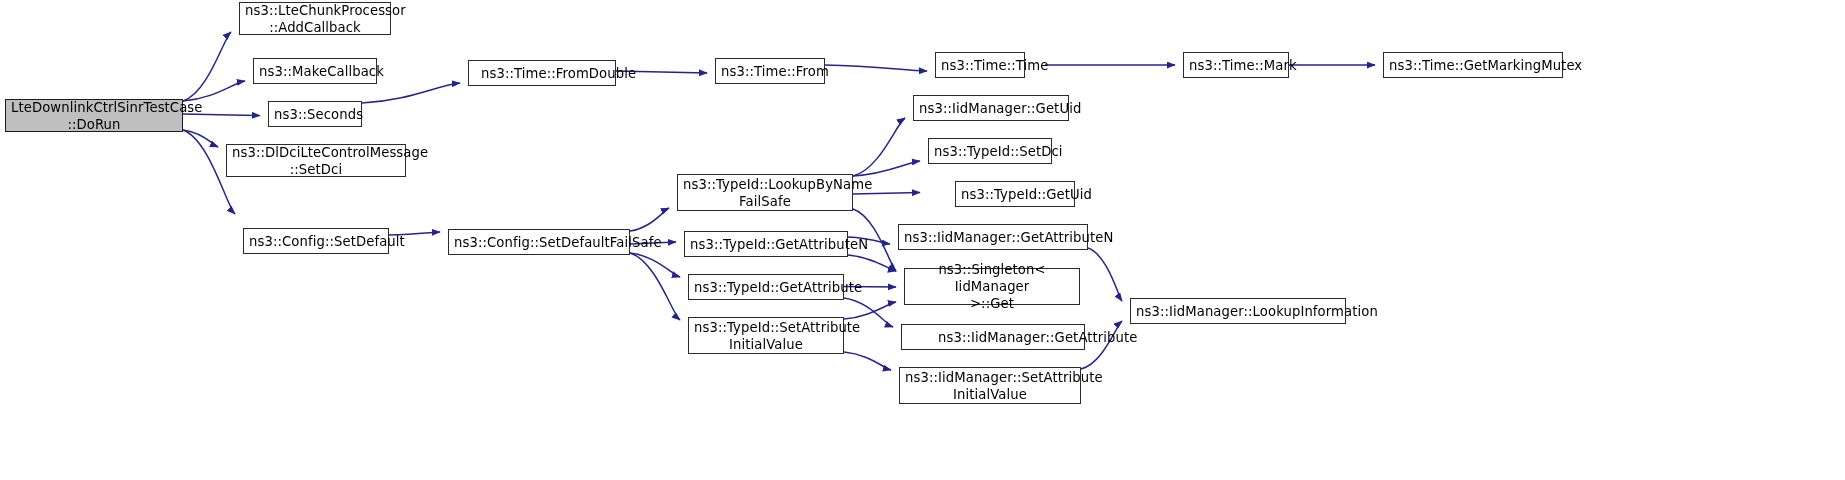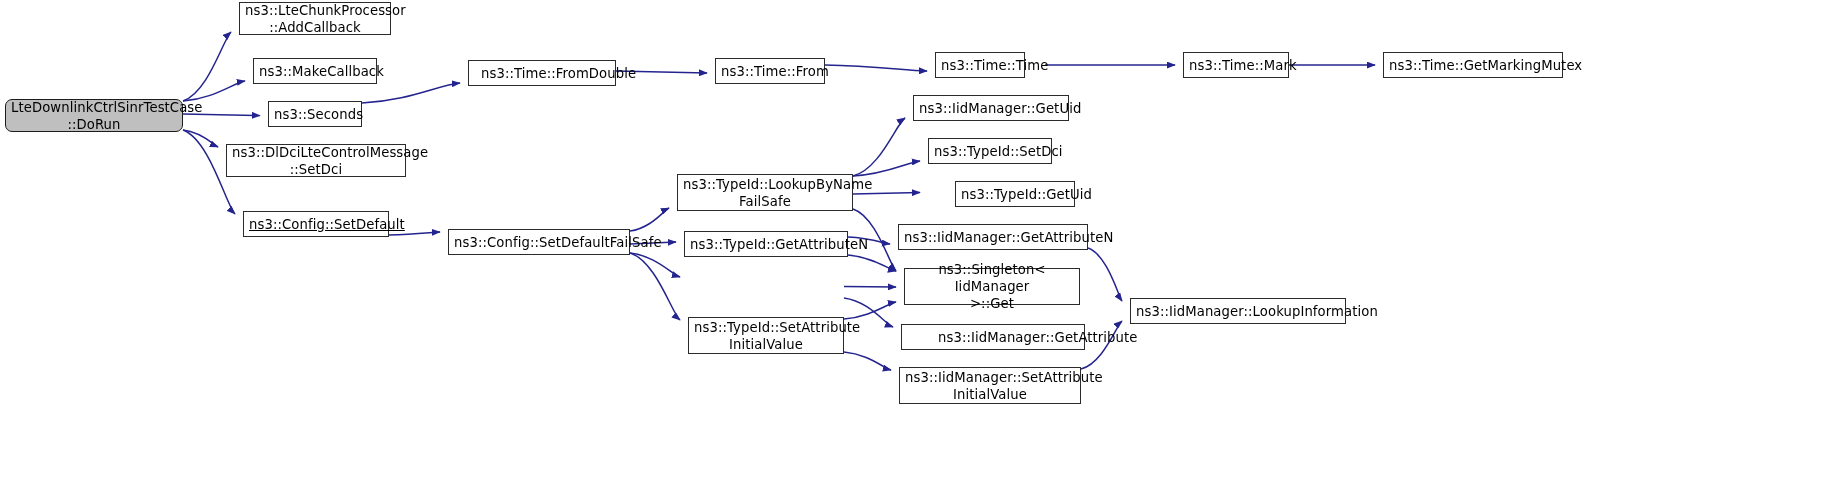--- a/index.html
+++ b/index.html
@@ -39,21 +39,20 @@
     font-size: 13.2px;
     line-height: 17px;
     letter-spacing: 0.1px;
     white-space: pre-line;
     padding: 0 5px;
     z-index: 2;
   }
   .node.root {
     background: #bfbfbf;
     border-color: #1c1c1c;
-    border-radius: 7px;
   }
   .node-label {
     display: block;
     width: 100%;
     white-space: pre-line;
   }
 </style>
 </head>
 <body>
 
@@ -93,30 +92,31 @@
       <path d="M1081,369 C1103.05,363.24 1116.28,325.8 1122,321" fill="none" stroke="#24248f" stroke-width="1.5" marker-end="url(#arrowhead)"></path>
     </svg>
 <div class="node root" style="left: 5px; top: 99px; width: 178px; height: 33px;"><span class="node-label">LteDownlinkCtrlSinrTestCase
 ::DoRun</span></div>
     <div class="node" style="left: 239px; top: 2px; width: 152px; height: 33px;"><span class="node-label">ns3::LteChunkProcessor
 ::AddCallback</span></div>
     <div class="node" style="left: 253px; top: 58px; width: 124px; height: 26px;"><span class="node-label">ns3::MakeCallback</span></div>
     <div class="node" style="left: 268px; top: 101px; width: 94px; height: 26px;"><span class="node-label">ns3::Seconds</span></div>
     <div class="node" style="left: 226px; top: 144px; width: 180px; height: 33px;"><span class="node-label">ns3::DlDciLteControlMessage
 ::SetDci</span></div>
-    <div class="node" style="left: 243px; top: 211px; width: 146px; height: 26px; text-decoration: underline;"><span class="node-label">ns3::Config::SetDefault</span></div>
+    <div class="node" style="left: 243px; top: 228px; width: 146px; height: 26px;"><span class="node-label">ns3::Config::SetDefault</span></div>
     <div class="node" style="left: 468px; top: 60px; width: 148px; height: 26px; padding-left: 12px;"><span class="node-label">ns3::Time::FromDouble</span></div>
     <div class="node" style="left: 715px; top: 58px; width: 110px; height: 26px;"><span class="node-label">ns3::Time::From</span></div>
     <div class="node" style="left: 935px; top: 52px; width: 90px; height: 26px;"><span class="node-label">ns3::Time::Time</span></div>
     <div class="node" style="left: 1183px; top: 52px; width: 106px; height: 26px;"><span class="node-label">ns3::Time::Mark</span></div>
     <div class="node" style="left: 1383px; top: 52px; width: 180px; height: 26px;"><span class="node-label">ns3::Time::GetMarkingMutex</span></div>
     <div class="node" style="left: 448px; top: 229px; width: 182px; height: 26px;"><span class="node-label">ns3::Config::SetDefaultFailSafe</span></div>
     <div class="node" style="left: 677px; top: 174px; width: 176px; height: 37px;"><span class="node-label">ns3::TypeId::LookupByName
 FailSafe</span></div>
     <div class="node" style="left: 684px; top: 231px; width: 164px; height: 26px;"><span class="node-label">ns3::TypeId::GetAttributeN</span></div>
+    <div class="node" style="left: 688px; top: 274px; width: 156px; height: 26px;"><span class="node-label">ns3::TypeId::GetAttribute</span></div>
     <div class="node" style="left: 688px; top: 317px; width: 156px; height: 37px;"><span class="node-label">ns3::TypeId::SetAttribute
 InitialValue</span></div>
     <div class="node" style="left: 913px; top: 95px; width: 156px; height: 26px;"><span class="node-label">ns3::IidManager::GetUid</span></div>
     <div class="node" style="left: 928px; top: 138px; width: 124px; height: 26px;"><span class="node-label">ns3::TypeId::SetDci</span></div>
     <div class="node" style="left: 928px; top: 181px; width: 120px; height: 26px; margin-left: 27px;"><span class="node-label">ns3::TypeId::GetUid</span></div>
     <div class="node" style="left: 898px; top: 224px; width: 190px; height: 26px;"><span class="node-label">ns3::IidManager::GetAttributeN</span></div>
     <div class="node" style="left: 904px; top: 268px; width: 176px; height: 37px;"><span class="node-label">ns3::Singleton&lt; IidManager
 &gt;::Get</span></div>
     <div class="node" style="left: 901px; top: 324px; width: 184px; height: 26px; padding-left: 36px;"><span class="node-label">ns3::IidManager::GetAttribute</span></div>
     <div class="node" style="left: 899px; top: 367px; width: 182px; height: 37px;"><span class="node-label">ns3::IidManager::SetAttribute

